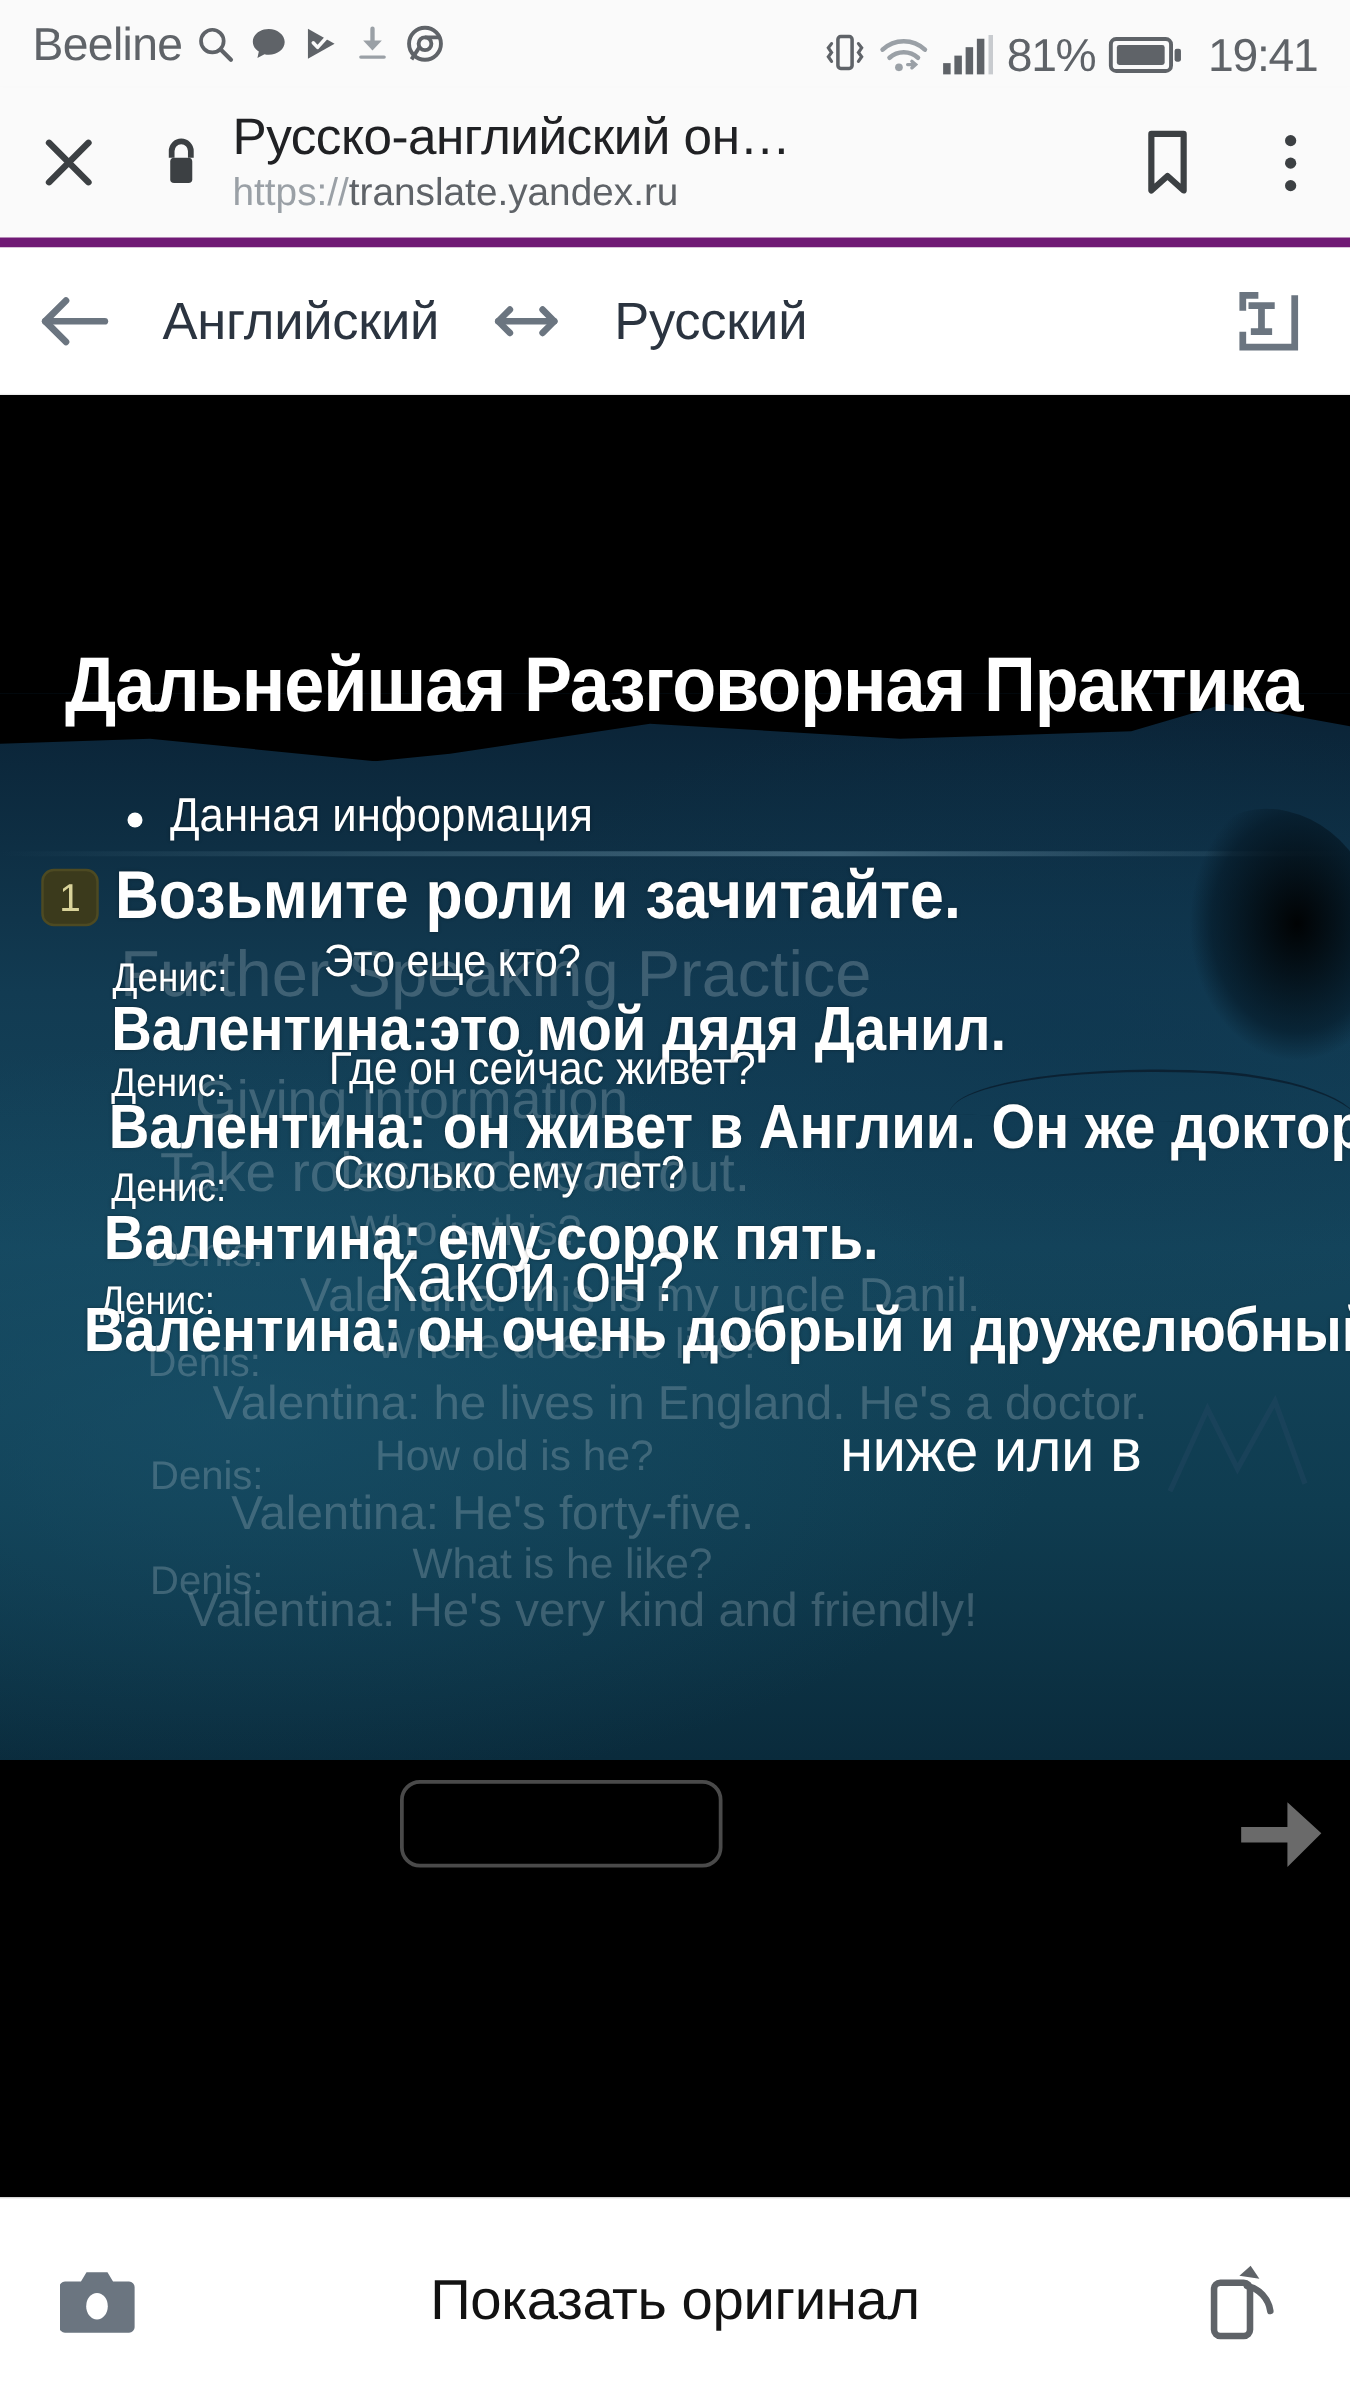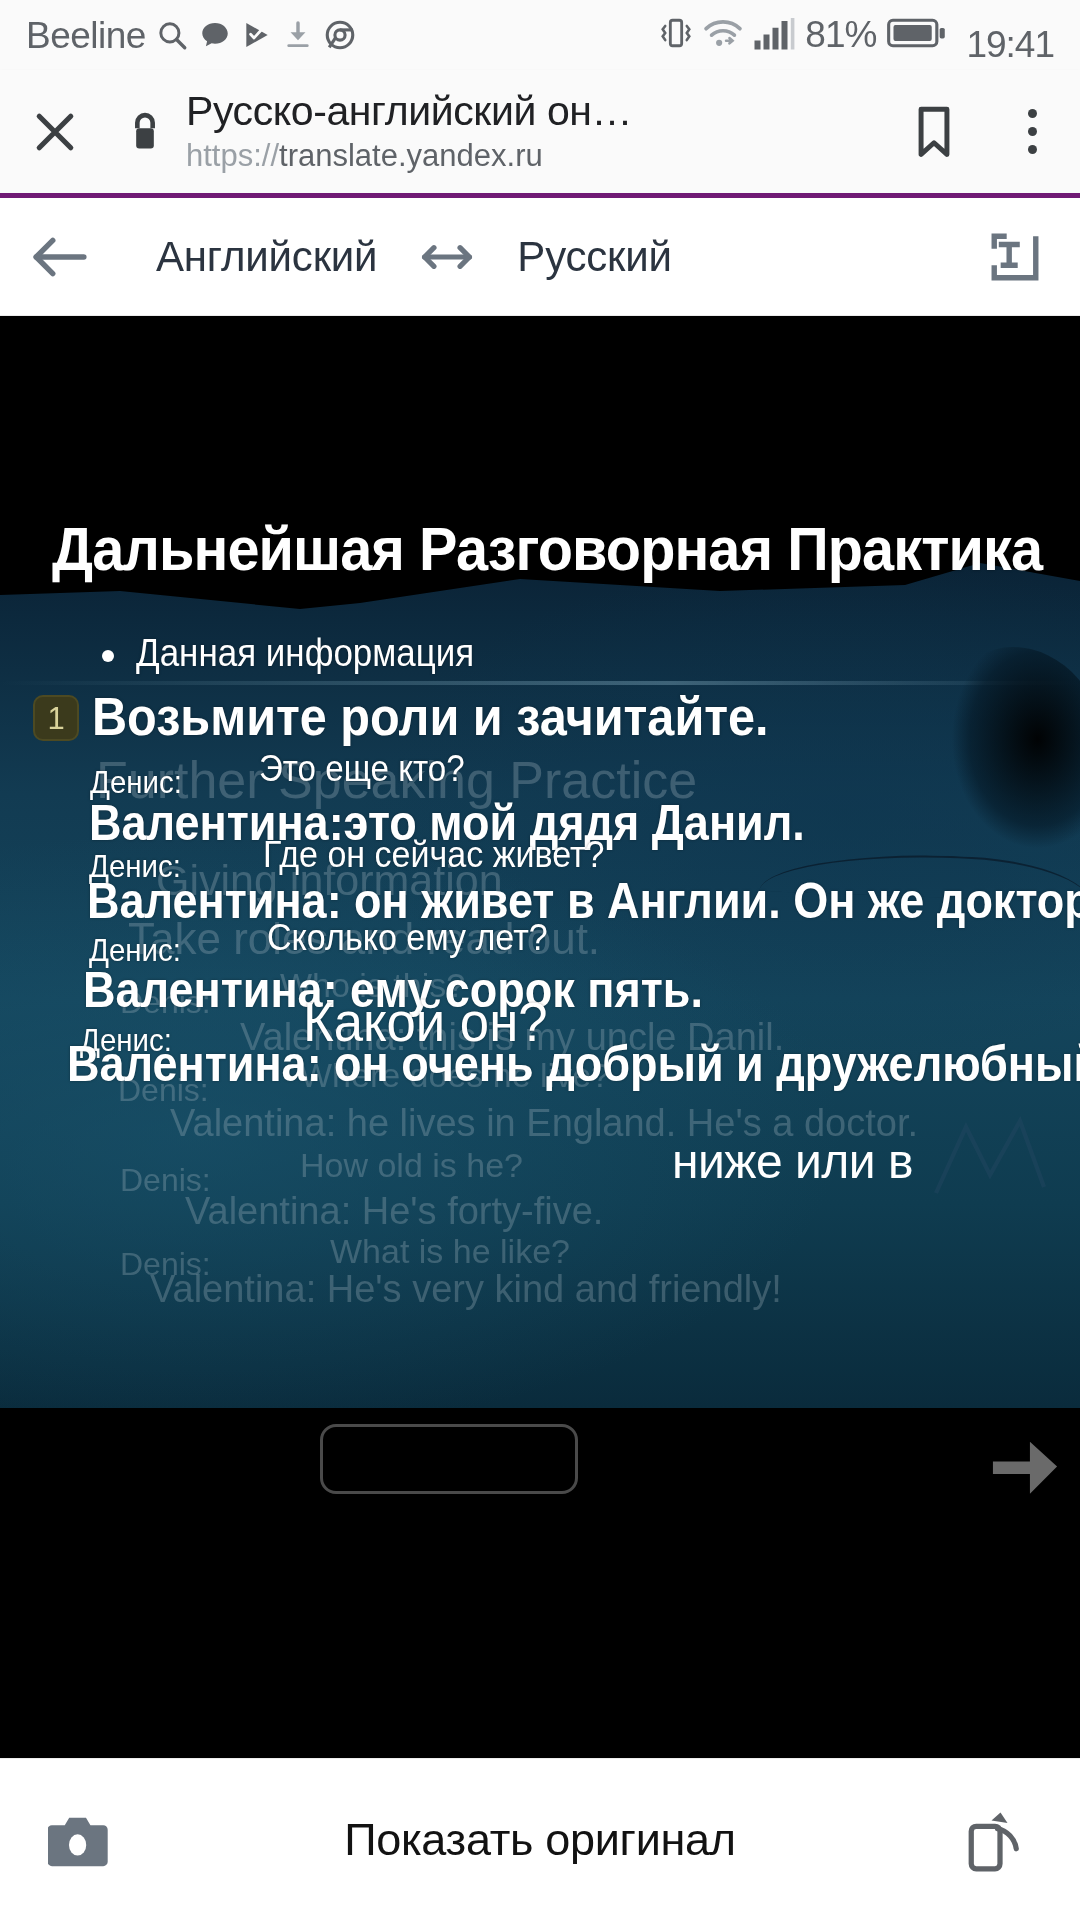--- a/index.html
+++ b/index.html
@@ -13,51 +13,51 @@
 
   
   .statusbar {
     position: absolute; top: 0; left: 0; width: 1080px; height: 70px;
     background: #fafafa;
     display: flex; align-items: center; padding: 0 26px;
   }
   .sb-left { display: flex; align-items: center; gap: 0px; }
   .sb-carrier { font-size: 37px; color: #5f6368; letter-spacing: -0.5px; line-height:1;}
   .sb-ic { margin-left: 9px; display: inline-flex; align-items:center; }
-  .sb-right { margin-left: auto; display: flex; align-items: center; gap: 10px; }
+  .sb-right { margin-left: auto; display: flex; align-items: flex-end; gap: 10px; }
   .sb-batt-pct { font-size: 37px; color: #5f6368; letter-spacing:-1px; }
   .sb-clock { font-size: 37px; color: #5f6368; letter-spacing:-1px; margin-left:8px;margin-top:20px; }
 
   
   .browserbar {
     position: absolute; top: 70px; left: 0; width: 1080px; height: 128px;
     background: #fafafa;
     display: flex; align-items: center;
-    border-bottom: 5px solid #701a75;
+    border-bottom: 8px solid #701a75;
     box-shadow: 0 2px 4px rgba(0,0,0,0.08);
   }
   .bb-close { width: 110px; display:flex; justify-content:center; align-items:center; }
   .bb-lock { width: 70px; display:flex; justify-content:center; align-items:center; }
   .bb-textwrap { flex: 1; min-width: 0; display: flex; flex-direction: column; justify-content: center; padding-left: 6px; }
   .bb-title { font-size: 41px; color: #202124; white-space: nowrap; overflow: hidden; line-height: 1.12; letter-spacing:-0.4px;}
   .bb-url { font-size: 31px; color: #9aa0a6; white-space: nowrap; overflow: hidden; line-height: 1.2; margin-top: 2px;}
   .bb-url b { color:#5f6368; font-weight: normal; }
   .bb-act { width: 100px; display:flex; justify-content:center; align-items:center; }
   .bb-dots { width: 96px; display:flex; flex-direction:column; gap:9px; align-items:center; justify-content:center; }
   .bb-dots i { width: 9px; height: 9px; border-radius: 50%; background:#3c4043; display:block; }
 
   
   .langbar {
     position: absolute; top: 198px; left: 0; width: 1080px; height: 118px;
     background: #ffffff; display:flex; align-items:center;
     border-bottom: 1px solid #ebebeb;
   }
   .lb-back { width: 118px; display:flex; justify-content:center; align-items:center; }
   .lb-lang { font-size: 42px; color: #2b3440; letter-spacing:-0.2px; }
-  .lb-src { margin-left: 38px; }
+  .lb-src { margin-left: 12px; }
   .lb-swap { margin: 0 42px; display:flex; align-items:center; }
   .lb-right { margin-left: auto; width: 130px; display:flex; justify-content:center; align-items:center; }
 
   
   .canvas {
     position: absolute; top: 316px; left: 0; width: 1080px; height: 1442px;
     background: #000000; overflow: hidden;
   }
   .photo {
     position: absolute; left: 0; top: 239px; width: 1080px; height: 853px;

